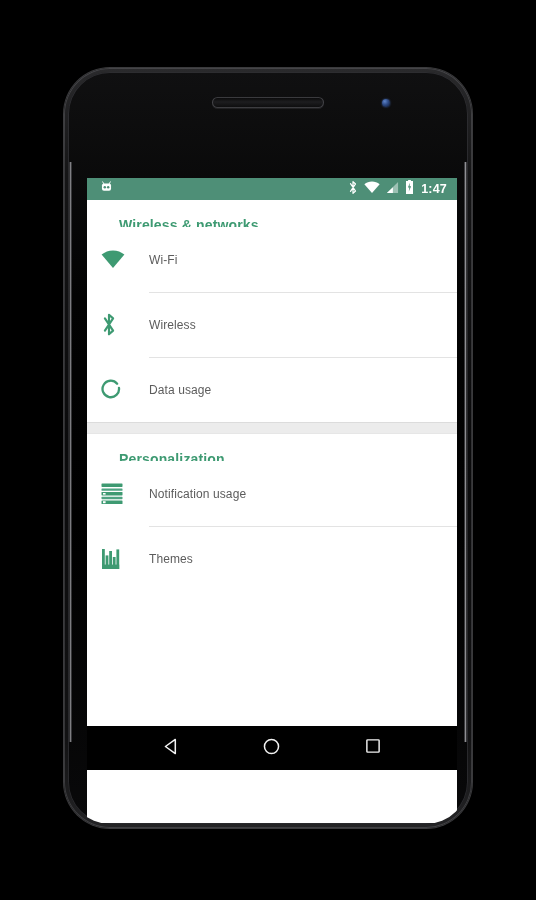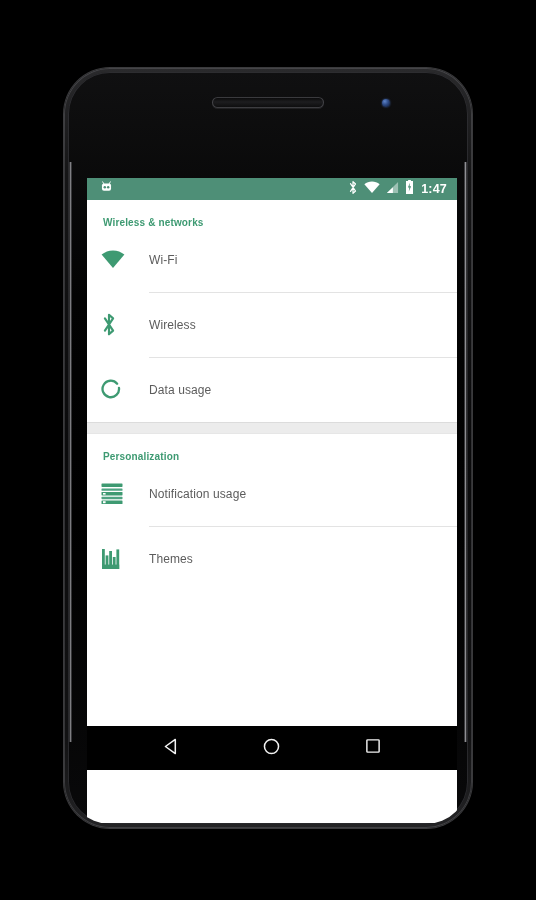--- a/index.html
+++ b/index.html
@@ -137,23 +137,23 @@
     overflow: hidden;
   }
   .section-gap {
     height: 10px;
     background: #ececec;
     border-top: 1px solid #dcdcdc;
     border-bottom: 1px solid #e6e6e6;
   }
   .section-header {
     color: #3e9a72;
-    font-size: 10px;
+    font-size: 14px;
     font-weight: bold;
-    padding: 17px 0 0 16px;
+    padding: 17px 0 0 32px;
     letter-spacing: 0.15px;
     height: 27px;
     box-sizing: border-box;
   }
   .list-item {
     display: flex;
     align-items: center;
     height: 65px;
     padding-left: 14px;
     box-sizing: border-box;

